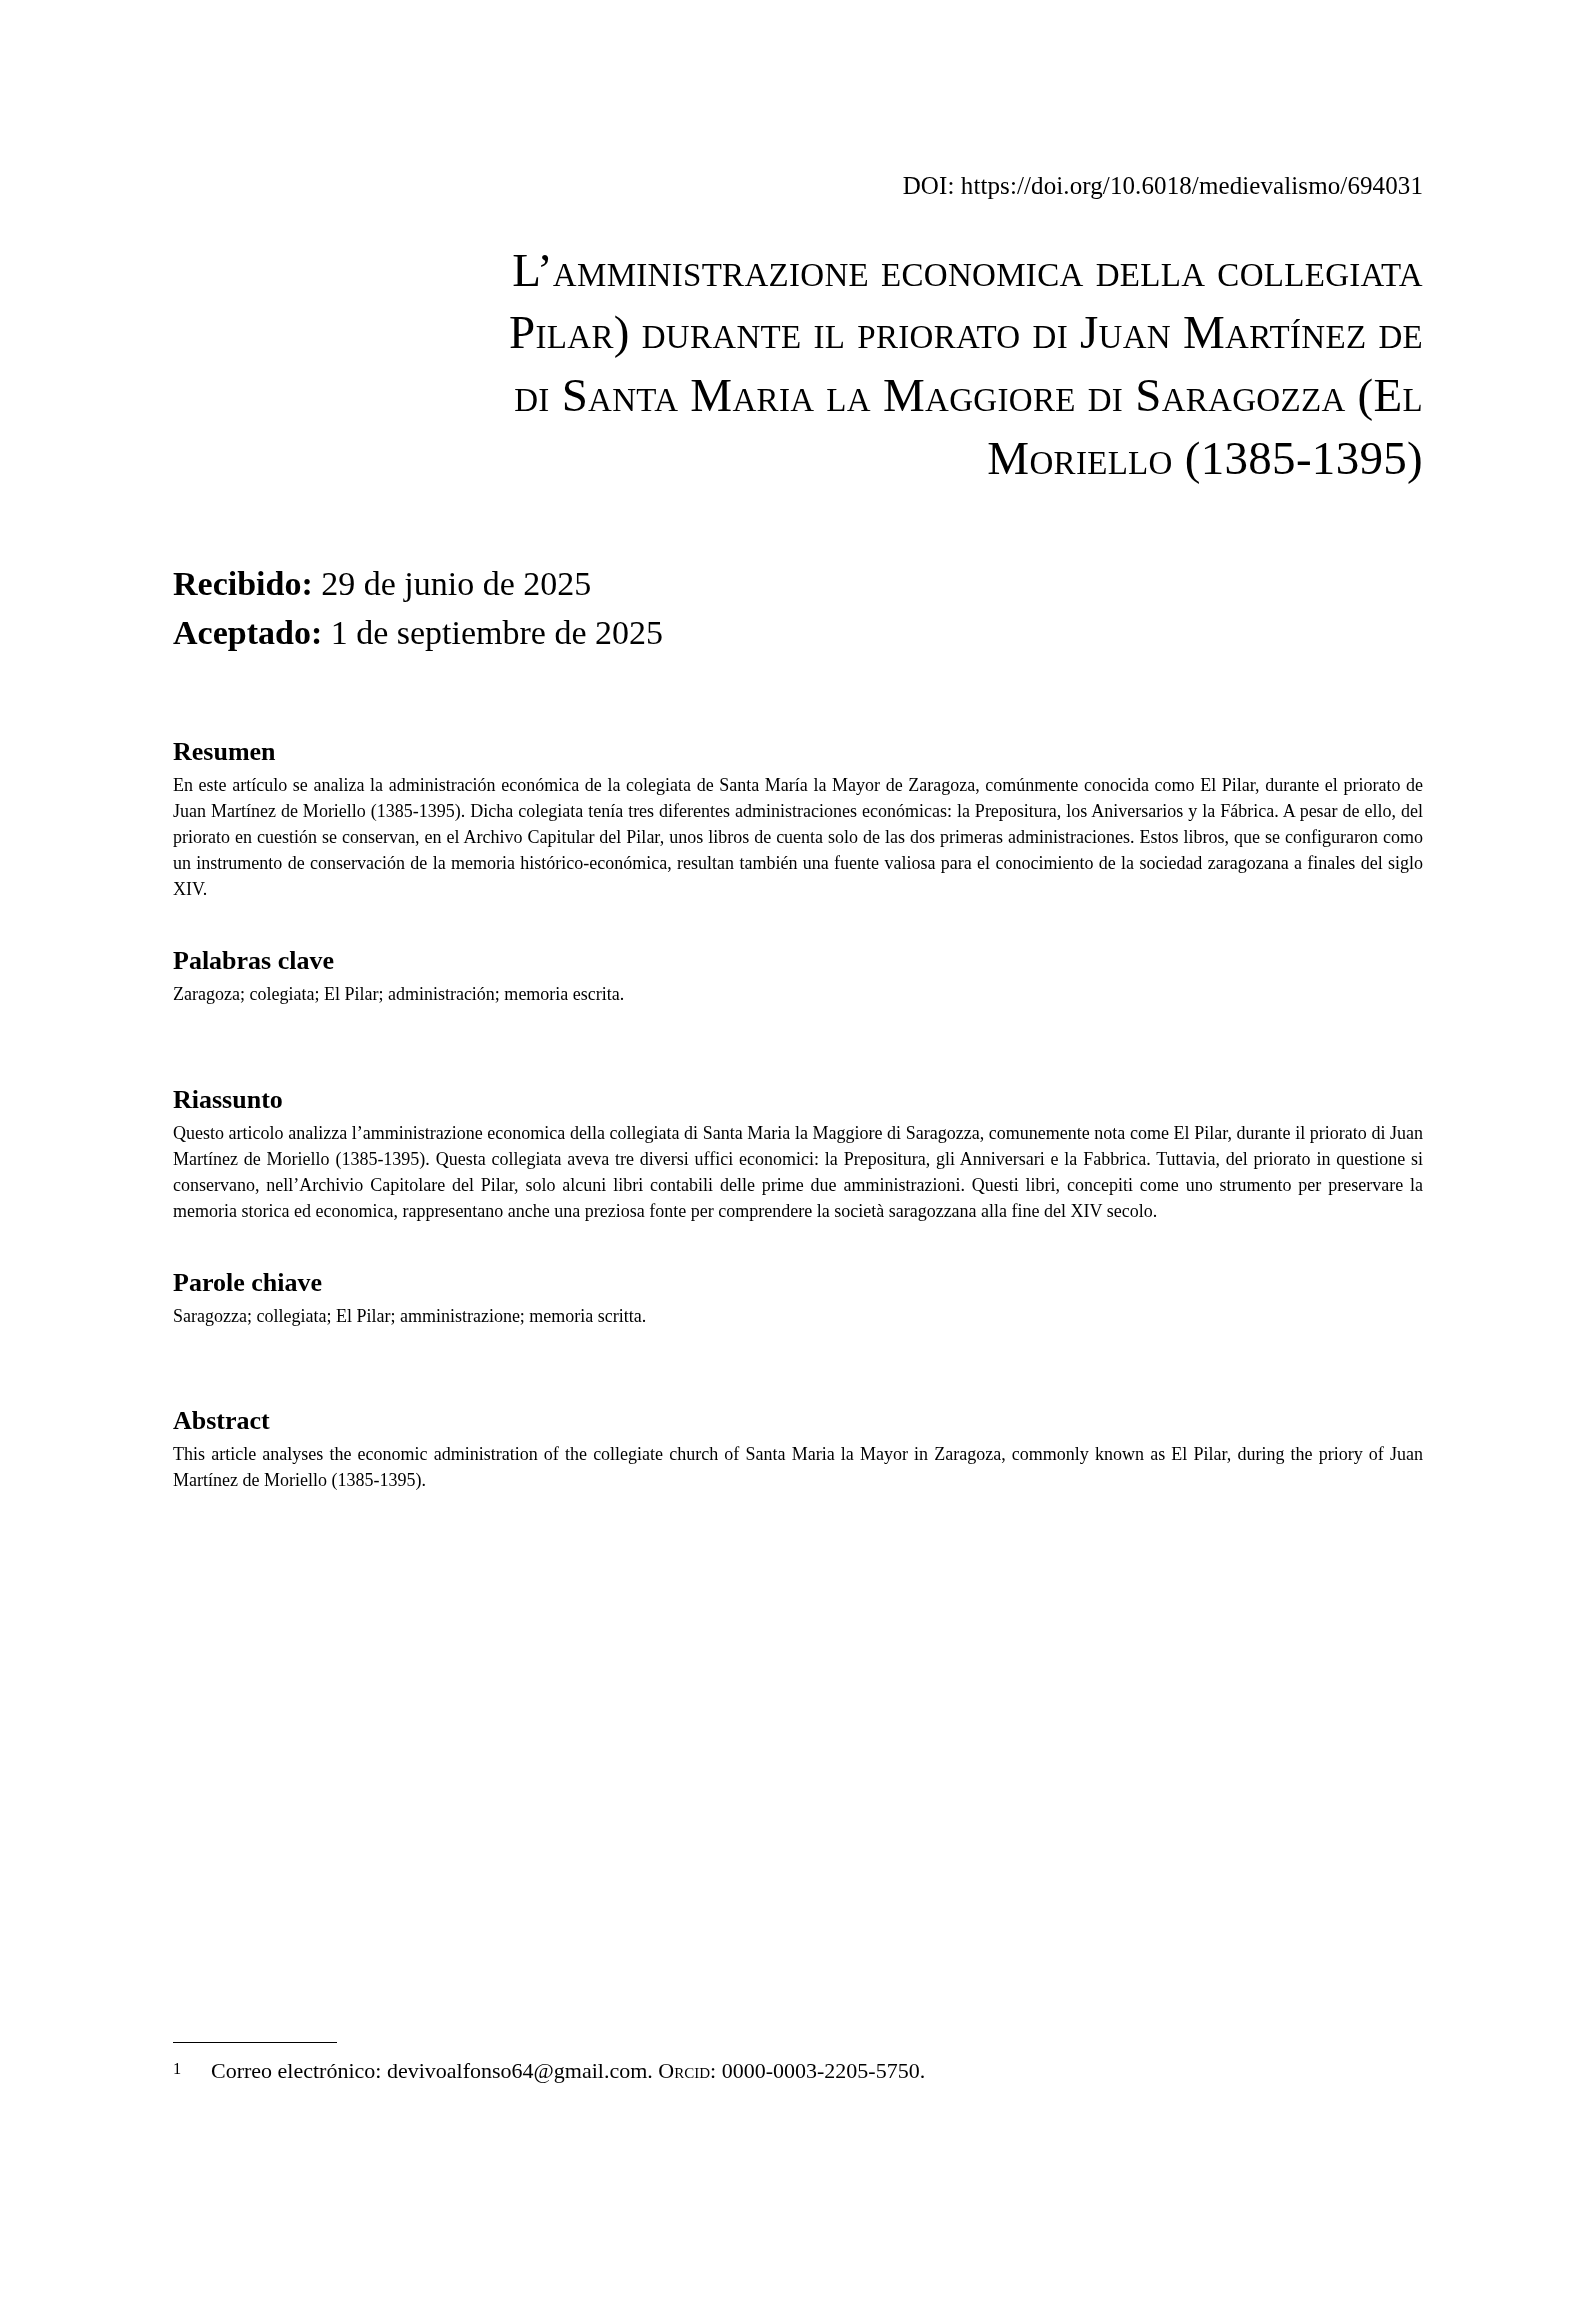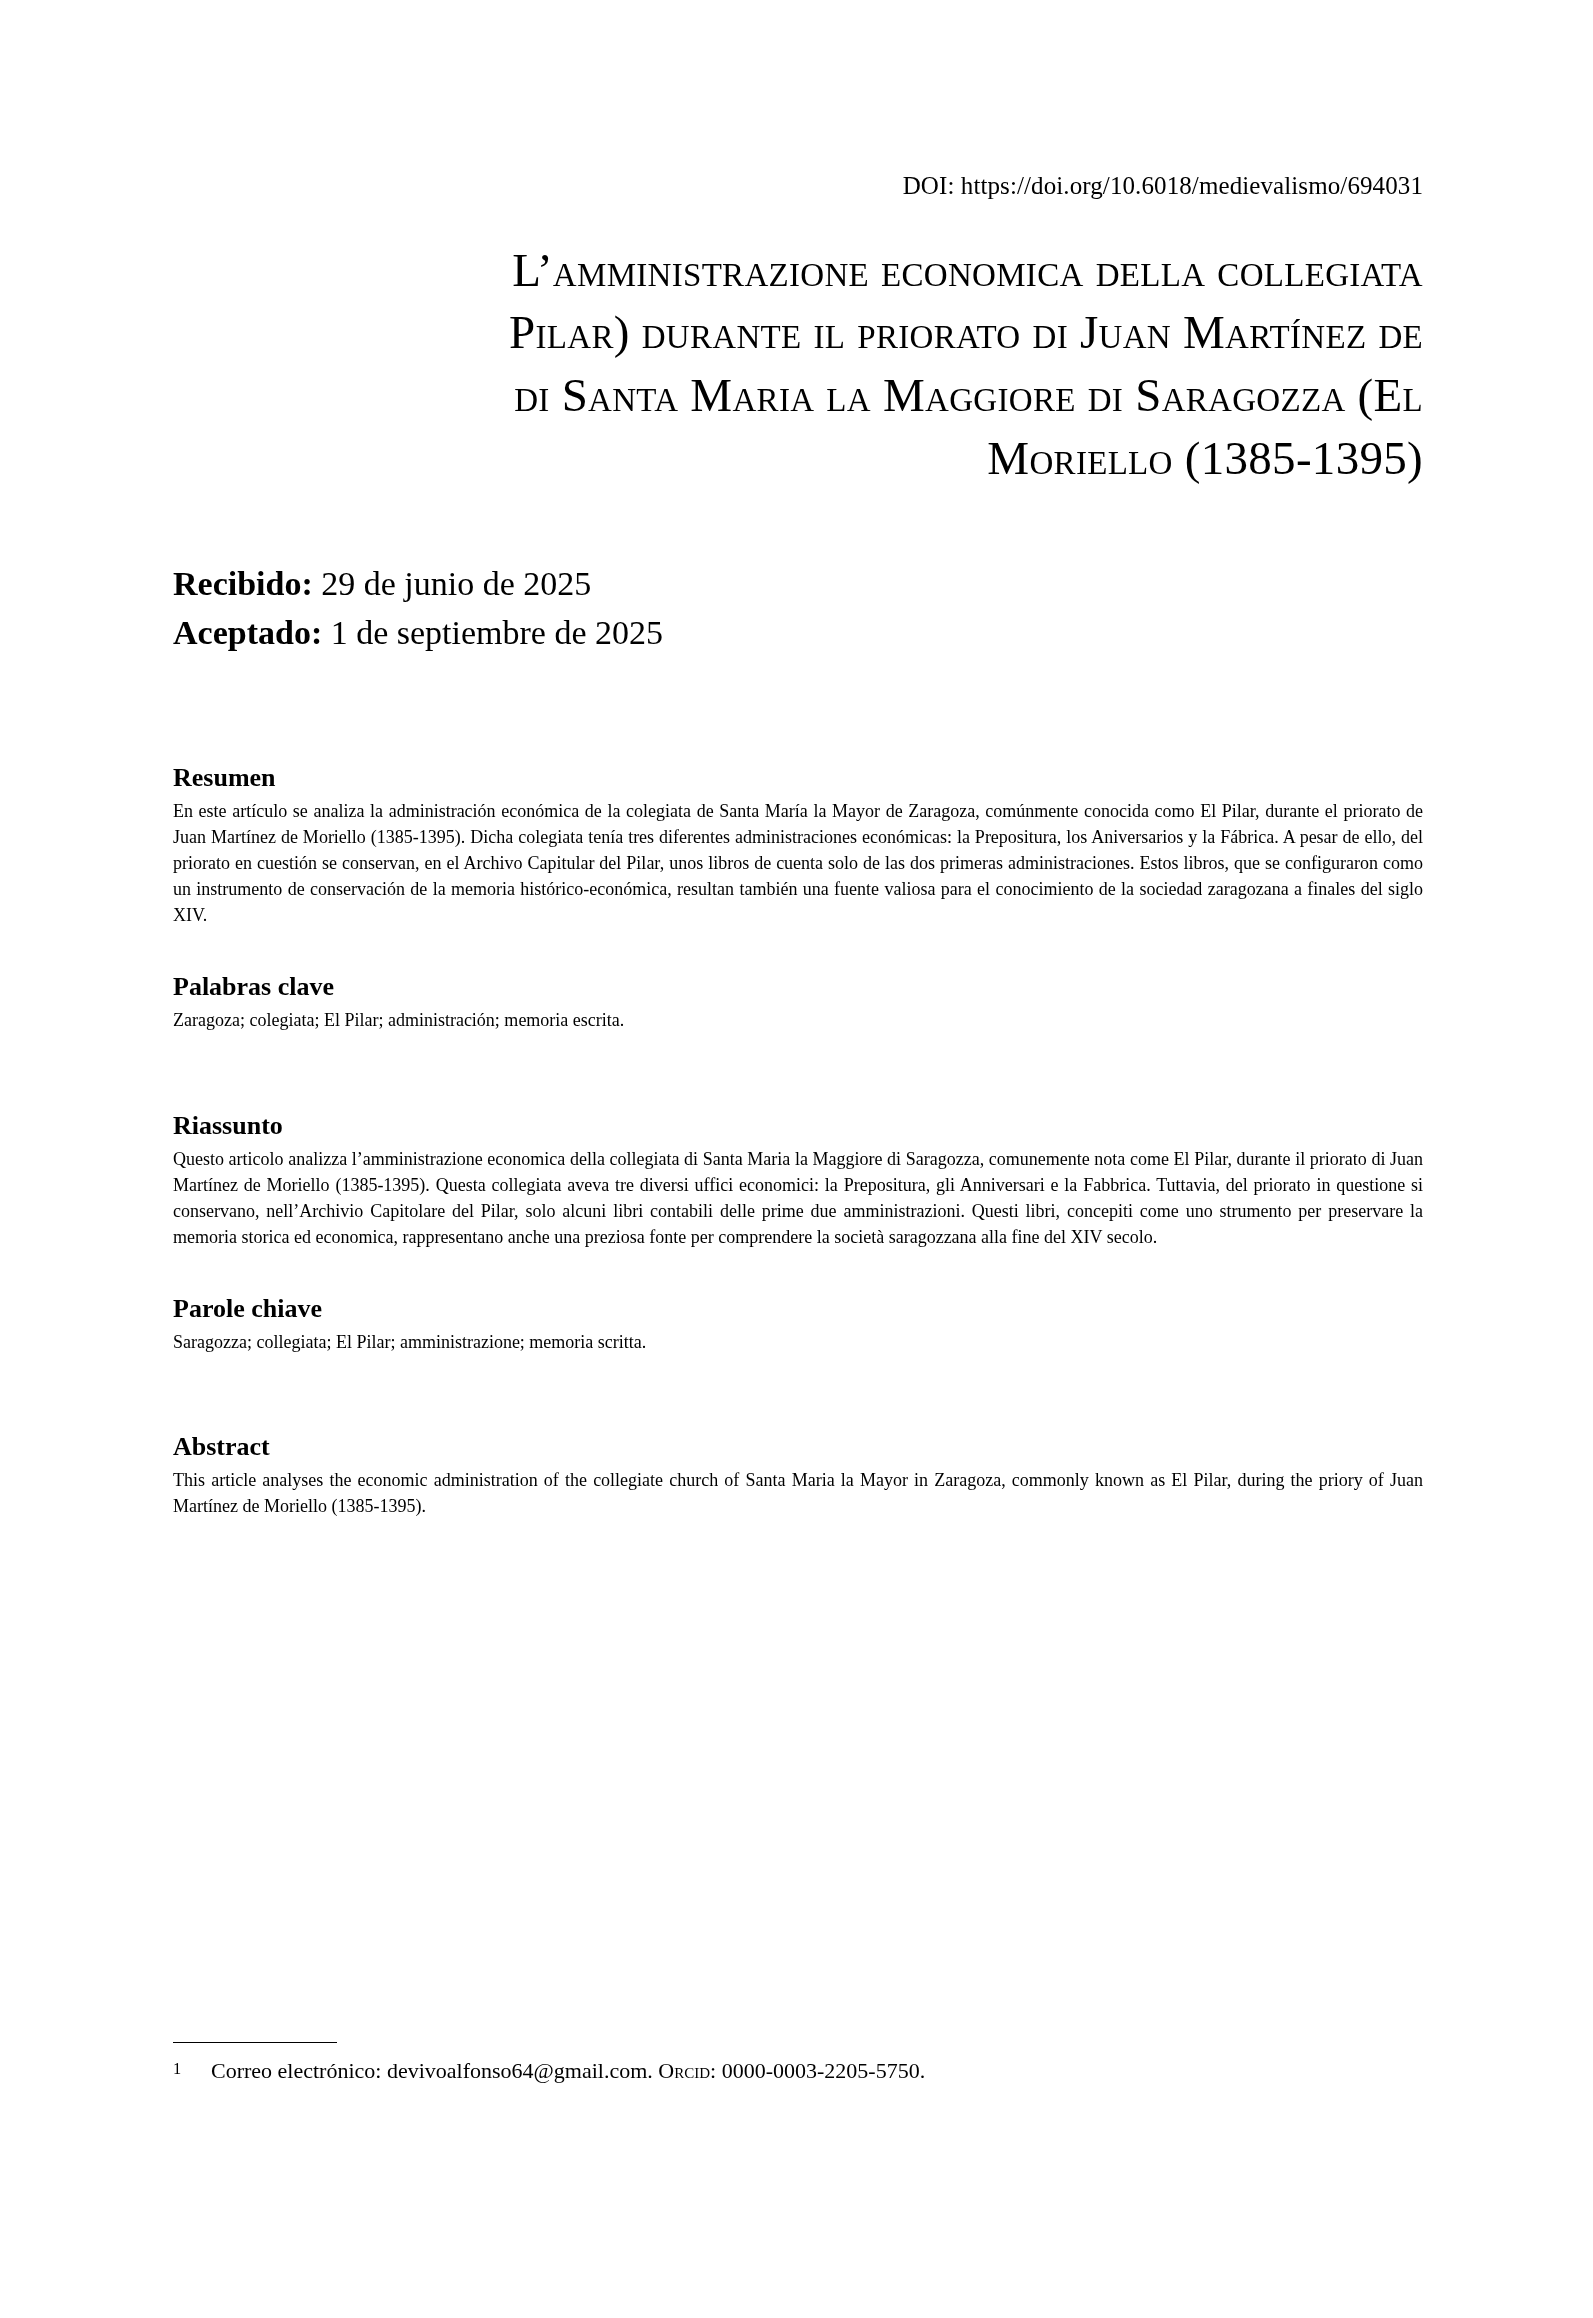--- a/index.html
+++ b/index.html
@@ -95,21 +95,21 @@
     line-height: 1.4;
     margin-bottom: 1.6px;
   }
   .section-body {
     font-size: 18px;
     line-height: 1.445;
     text-align: justify;
     text-justify: inter-word;
     hyphens: manual;
   }
-  .sp-resumen   { margin-top: 102px; }
+  .sp-resumen   { margin-top: 76px; }
   .sp-palabras  { margin-top: 41px; }
   .sp-riassunto { margin-top: 75px; }
   .sp-parole    { margin-top: 41px; }
   .sp-abstract  { margin-top: 74px; }
 
   
   .footnote {
     position: absolute;
     left: 173px;
     top: 2042px;

